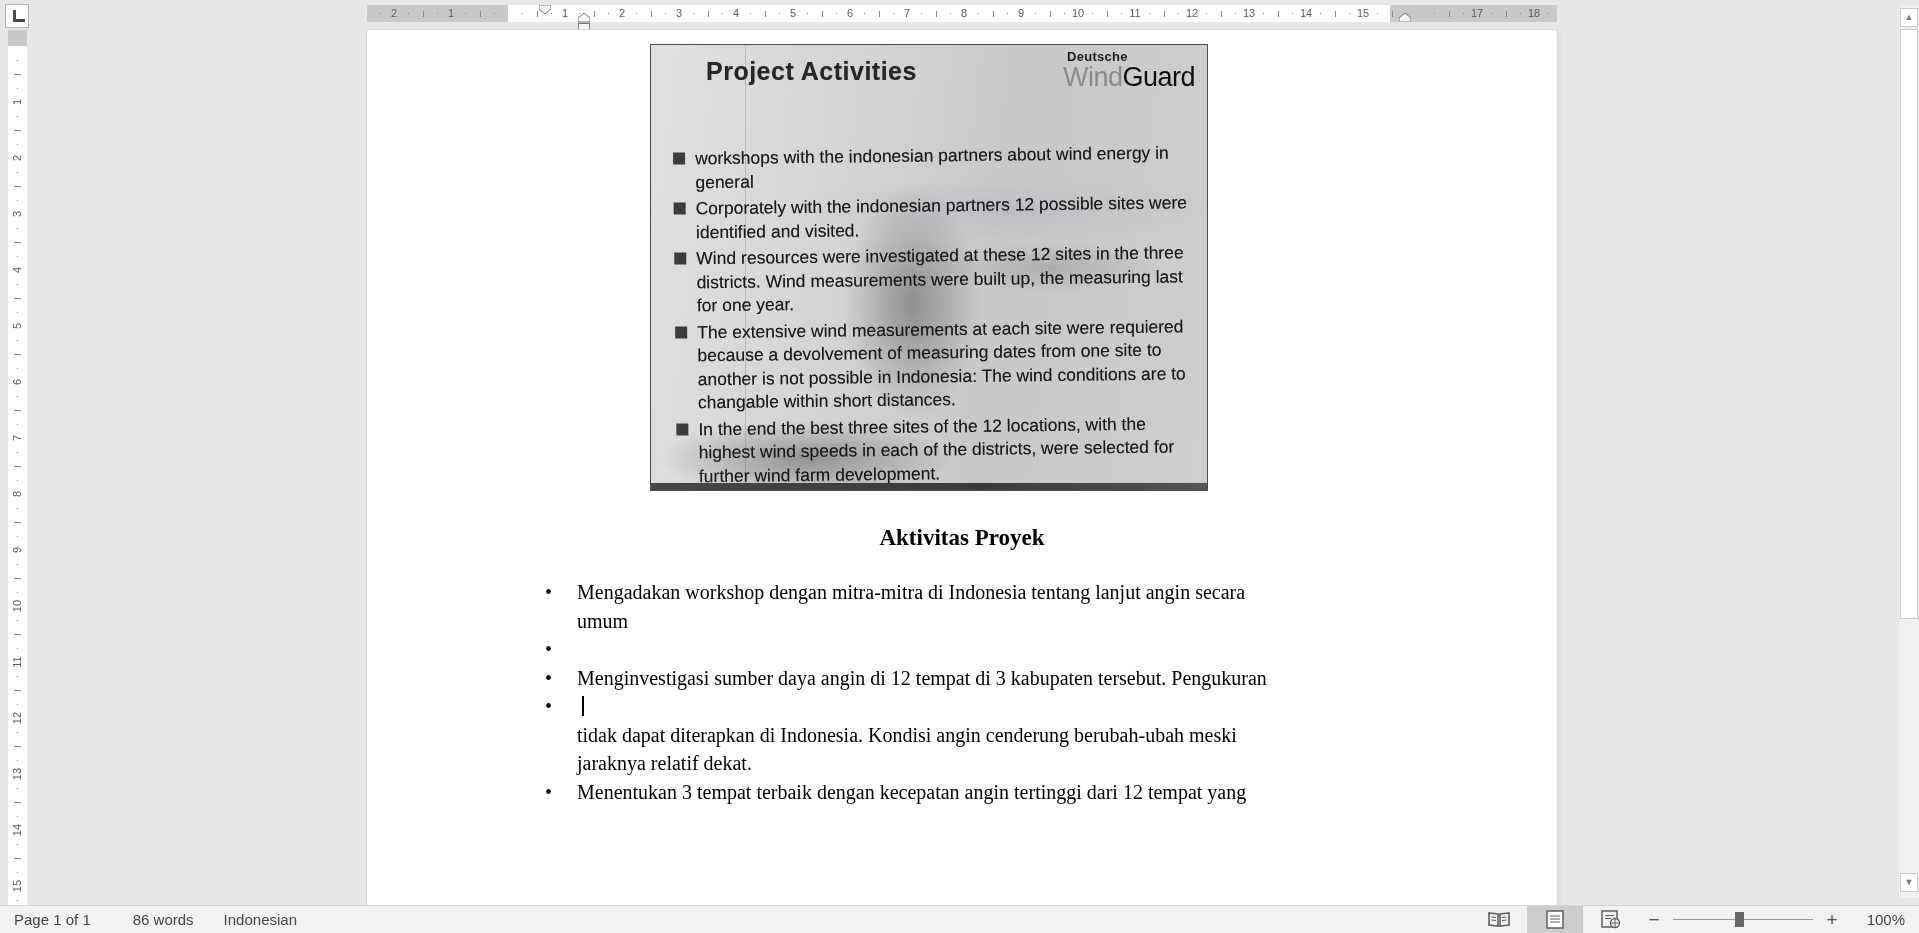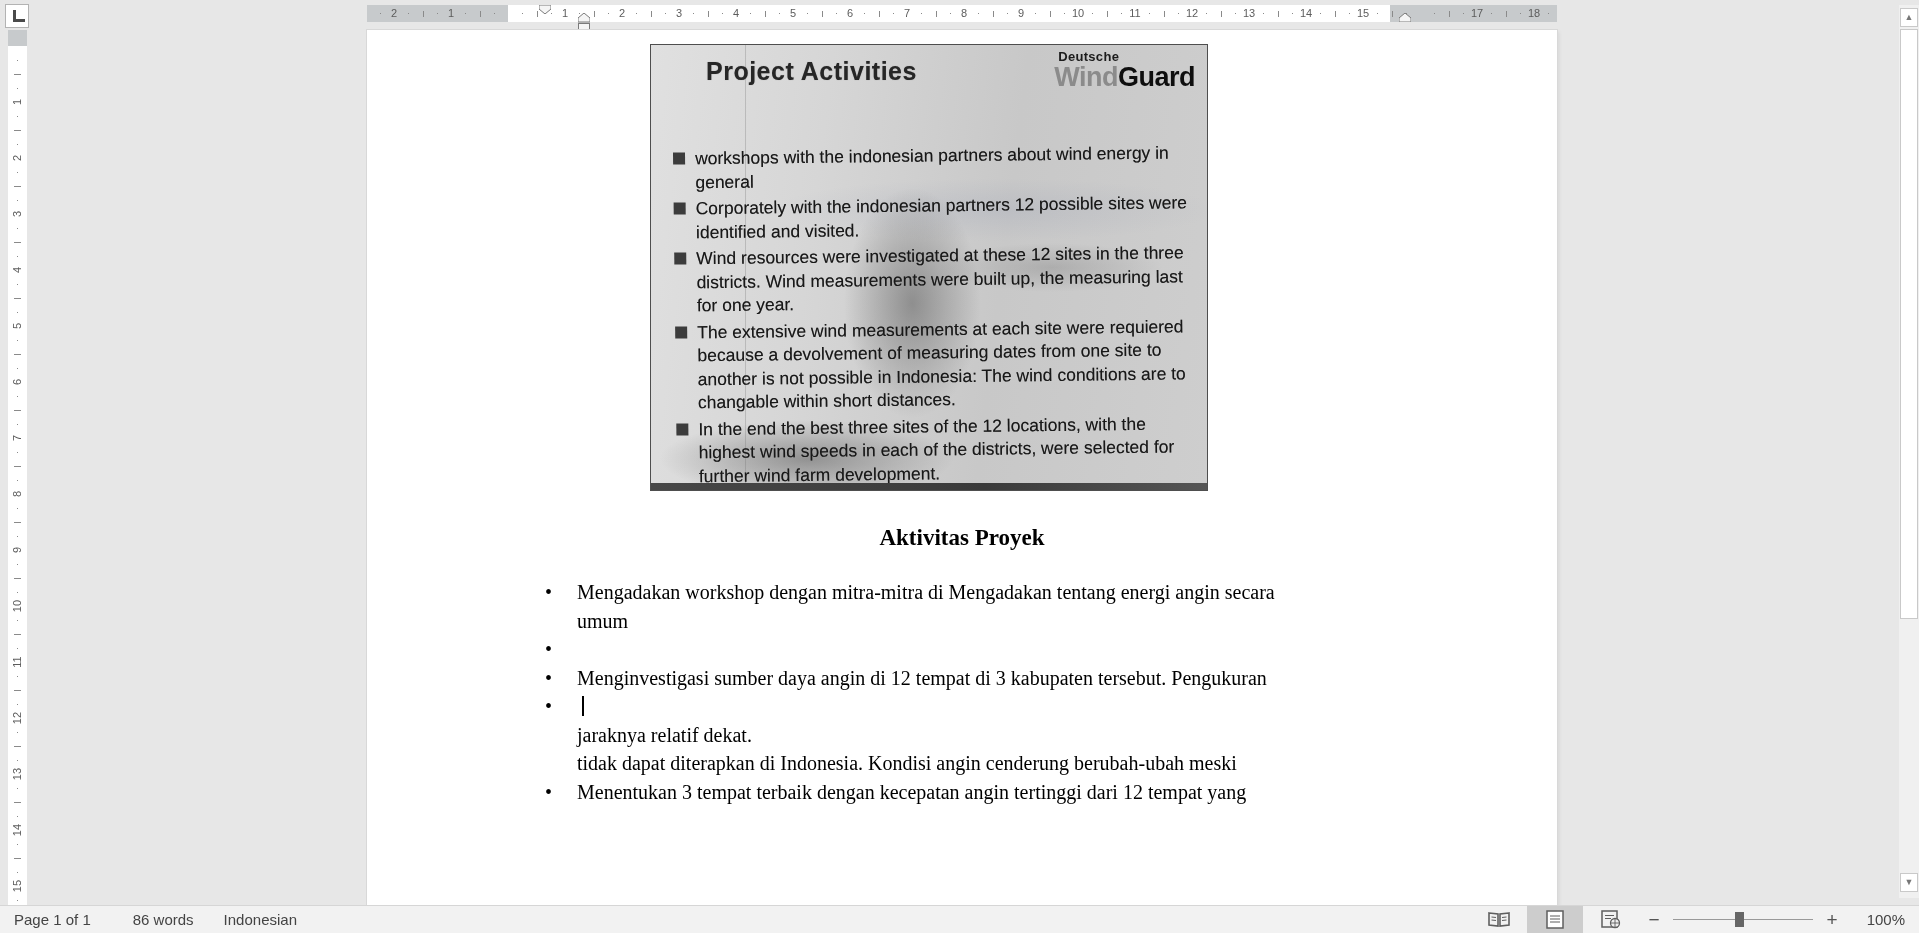--- a/index.html
+++ b/index.html
@@ -38,21 +38,21 @@
       linear-gradient(90deg, rgba(255,255,255,0) calc(17% - 1px), rgba(110,110,110,.30) 17%, rgba(255,255,255,0) calc(17% + 1px)),
       radial-gradient(ellipse 95px 160px at 47% 58%, rgba(55,55,55,.42), rgba(55,55,55,0) 72%),
       radial-gradient(ellipse 210px 55px at 28% 93%, rgba(65,65,65,.45), rgba(65,65,65,0) 70%),
       radial-gradient(ellipse 320px 45px at 62% 37%, rgba(125,135,165,.16), rgba(125,135,165,0) 70%),
       radial-gradient(ellipse 160px 35px at 72% 50%, rgba(90,90,90,.25), rgba(90,90,90,0) 70%),
       linear-gradient(97deg, #e0e0e0 0%, #d6d6d6 30%, #c8c8c8 62%, #cecece 100%);}
   .slide-bottom-band{position:absolute;left:0;bottom:0;width:100%;height:7px;background:linear-gradient(90deg,#474747,#3a3a3a 60%,#555);}
   .slide-title{position:absolute;left:55px;top:12px;font-size:25px;font-weight:bold;color:#262626;letter-spacing:.5px;text-shadow:0 0 1px rgba(40,40,40,.35);}
   .slide-logo{position:absolute;right:12px;top:5px;text-align:left;line-height:1;}
   .slide-logo .logo-top{font-size:13px;font-weight:bold;color:#1c1c1c;margin-left:4px;letter-spacing:.3px;}
-  .slide-logo .logo-main{font-size:27px;font-weight:bold;letter-spacing:-.5px;margin-top:1px;}
+  .slide-logo .logo-main{font-size:27px;font-weight:normal;letter-spacing:-.5px;margin-top:1px;}
   .slide-logo .logo-wind{color:#8b8b8b;}
   .slide-logo .logo-guard{color:#0e0e0e;}
   .slide-bullets{position:absolute;left:24px;top:99px;width:586px;margin:0;padding:0;list-style:none;transform:rotate(-0.7deg);}
   .slide-bullets li{display:flex;margin:0 0 3px 0;}
   .sq{flex:0 0 12px;width:12px;height:12px;background:#3c3c3c;margin:5px 10px 0 0;}
   .slide-line{font-size:17.5px;line-height:23.5px;color:#181818;text-shadow:0 0 .6px rgba(30,30,30,.5);}
 
   
   .doc-heading{position:absolute;left:0;top:495px;width:1190px;text-align:center;font-family:"Liberation Serif","DejaVu Serif",serif;font-size:23px;font-weight:bold;color:#000;}
   .doc-bullets{position:absolute;left:178px;top:548px;margin:0;padding:0;list-style:none;}
@@ -312,41 +312,41 @@
           </li>
         </ul>
       <div class="slide-bottom-band"></div>
     </div>
 
     <div class="doc-heading">Aktivitas Proyek</div>
     <ul class="doc-bullets" id="doc-bullets">
         <li>
           <span class="doc-dot">•</span>
           <div>
-            <div class="doc-line"><span>Mengadakan workshop dengan mitra-mitra di Mengadakan tentang energi angin secara</span></div>
+            <div class="doc-line"><span>Mengadakan workshop dengan mitra-mitra di Indonesia tentang lanjut angin secara</span></div>
             <div class="doc-line"><span>umum</span></div>
           </div>
         </li>
         <li>
           <span class="doc-dot">•</span>
           <div>
           </div>
         </li>
         <li>
           <span class="doc-dot">•</span>
           <div>
             <div class="doc-line"><span>Menginvestigasi sumber daya angin di 12 tempat di 3 kabupaten tersebut. Pengukuran</span></div>
           </div>
         </li>
         <li>
           <span class="doc-dot">•</span>
           <div>
             <div class="doc-line"><span class="caret"></span></div>
+            <div class="doc-line"><span>tidak dapat diterapkan di Indonesia. Kondisi angin cenderung berubah-ubah meski</span></div>
             <div class="doc-line"><span>jaraknya relatif dekat.</span></div>
-            <div class="doc-line"><span>tidak dapat diterapkan di Indonesia. Kondisi angin cenderung berubah-ubah meski</span></div>
           </div>
         </li>
         <li>
           <span class="doc-dot">•</span>
           <div>
             <div class="doc-line"><span>Menentukan 3 tempat terbaik dengan kecepatan angin tertinggi dari 12 tempat yang</span></div>
           </div>
         </li>
       </ul>
   </div>

